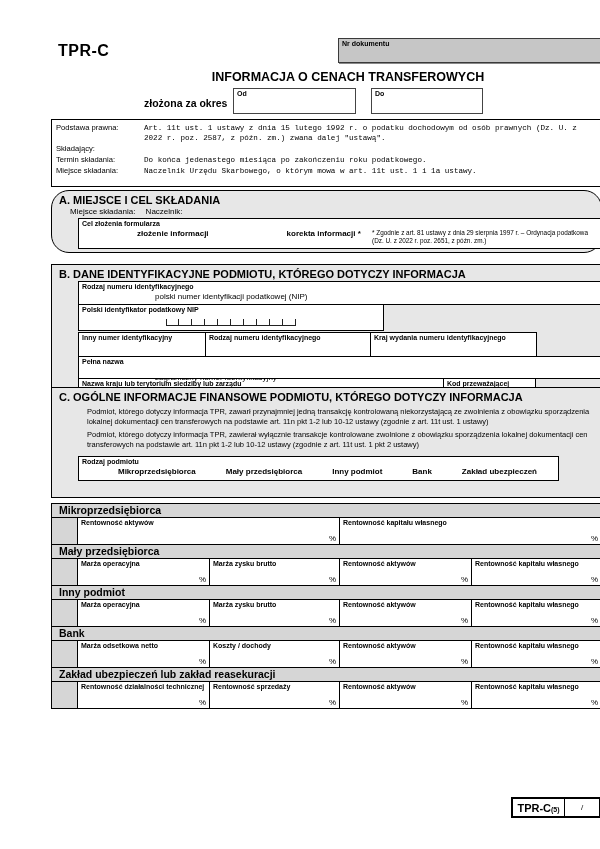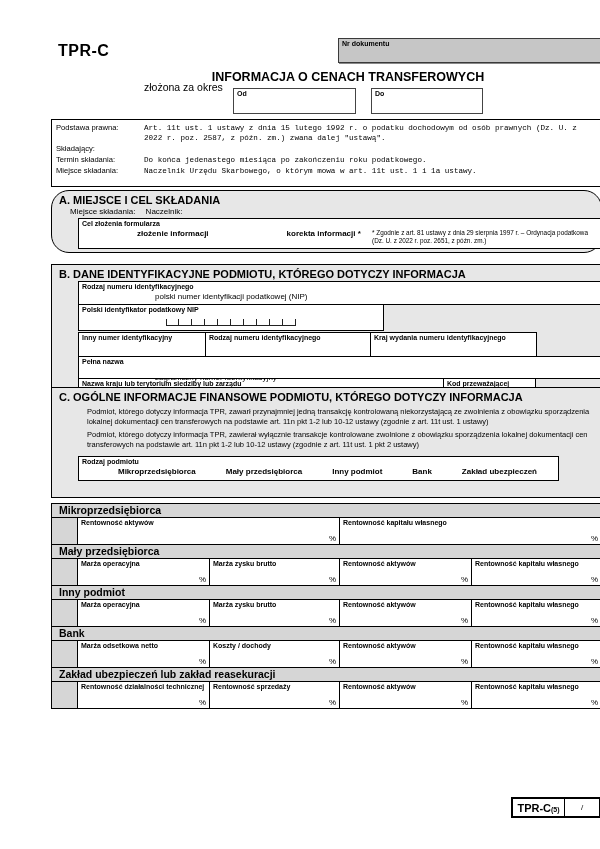--- a/index.html
+++ b/index.html
@@ -4,21 +4,21 @@
 <style>
   * { margin:0; padding:0; box-sizing:border-box; }
   body { background:#fff; font-family:"Liberation Sans", sans-serif; color:#000; }
   .page { position:relative; width:588px; height:849px; background:#fff; overflow:hidden;margin-left:26px; }
 
   
   .form-code { position:absolute; left:32px; top:42px; font-size:16px; font-weight:bold; letter-spacing:.5px; }
   .doc-box { position:absolute; left:312px; top:38px; width:263px; height:25px; background:#c6c6c6; border:1px solid #3a3a3a; box-shadow:1px 1px 0 #888; }
   .doc-box span { font-size:7px; font-weight:bold; display:block; padding:1px 0 0 3px; }
   .form-title { position:absolute; left:0; top:70px; width:600px; text-align:center; font-size:12.5px; font-weight:bold;padding-left:44px; }
-  .period-label { position:absolute; left:118px; top:81px; font-size:10.5px; font-weight:normal; }
+  .period-label { position:absolute; left:118px; top:97px; font-size:10.5px; font-weight:bold; }
   .period-box { position:absolute; top:88px; height:26px; background:#fff; border:1px solid #444; }
   .period-box.od { left:207px; width:123px; }
   .period-box.do { left:345px; width:112px; }
   .boxlabel { font-size:7px; font-weight:bold; display:block; padding:1px 0 0 3px; }
 
   
   .legal { position:absolute; left:25px; top:119px; width:551px; height:68px; border:1px solid #000; background:#fff; padding:3px 4px 0 4px; }
   .lrow { display:flex; font-size:7.6px; line-height:1.32; margin-bottom:1px; }
   .llabel { width:88px; flex:0 0 88px; }
   .ltext { flex:1;font-family:Liberation Mono, monospace; }

